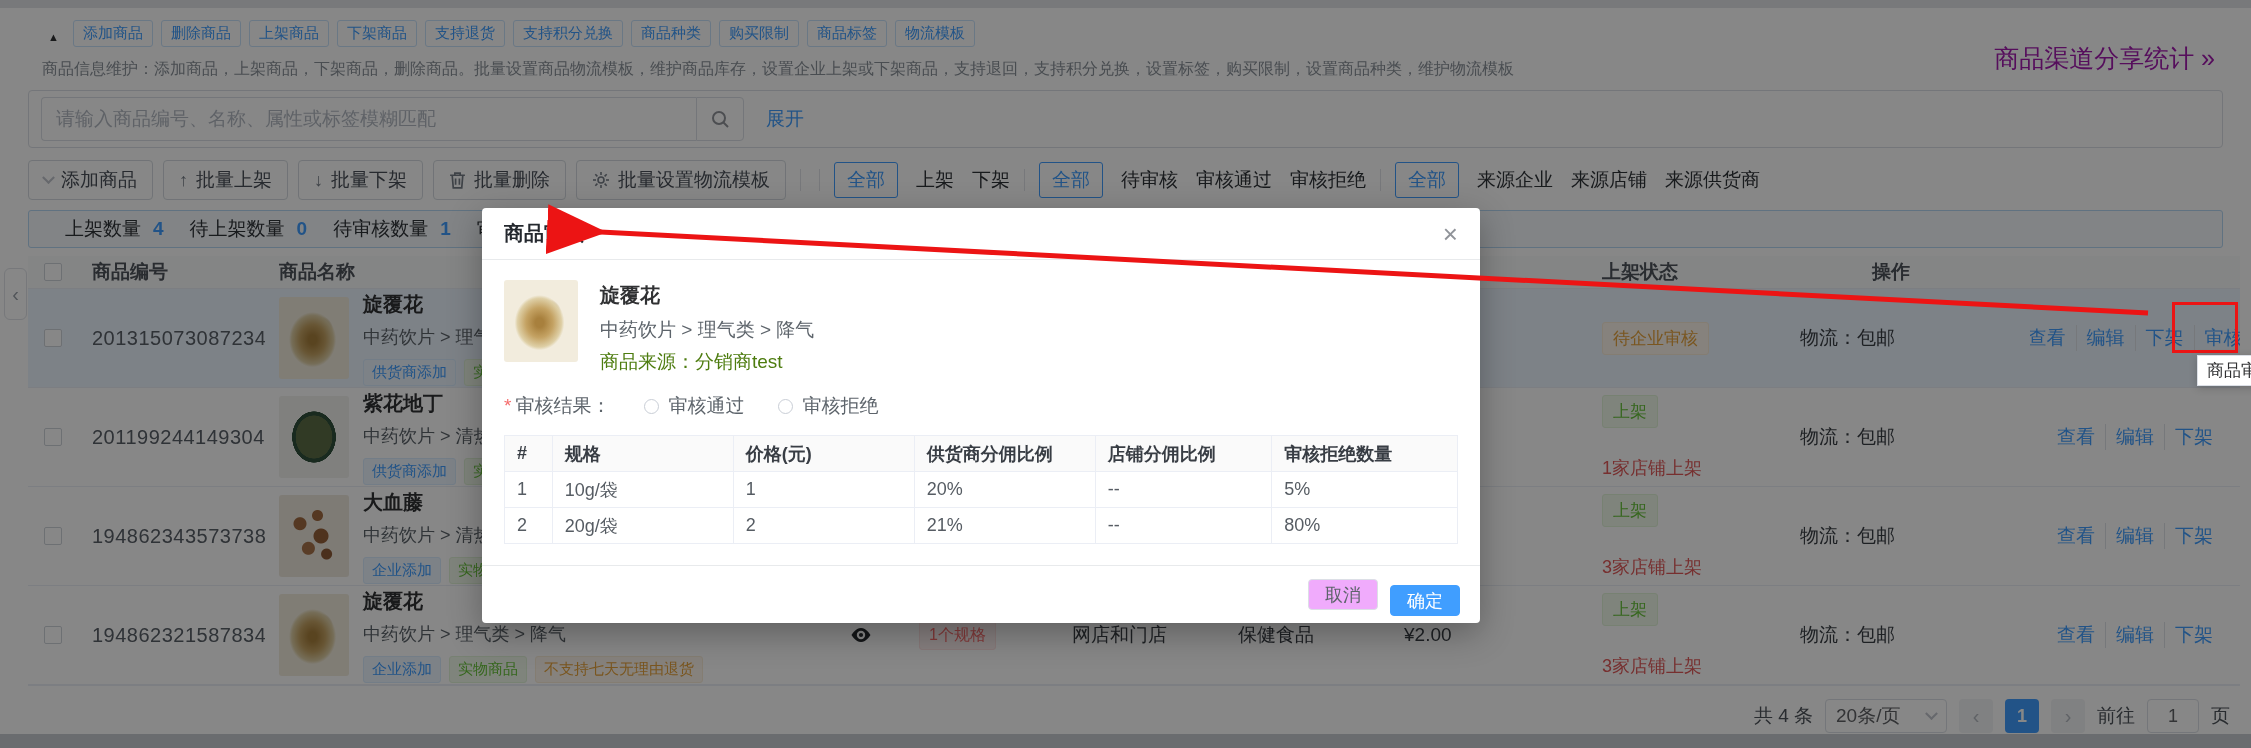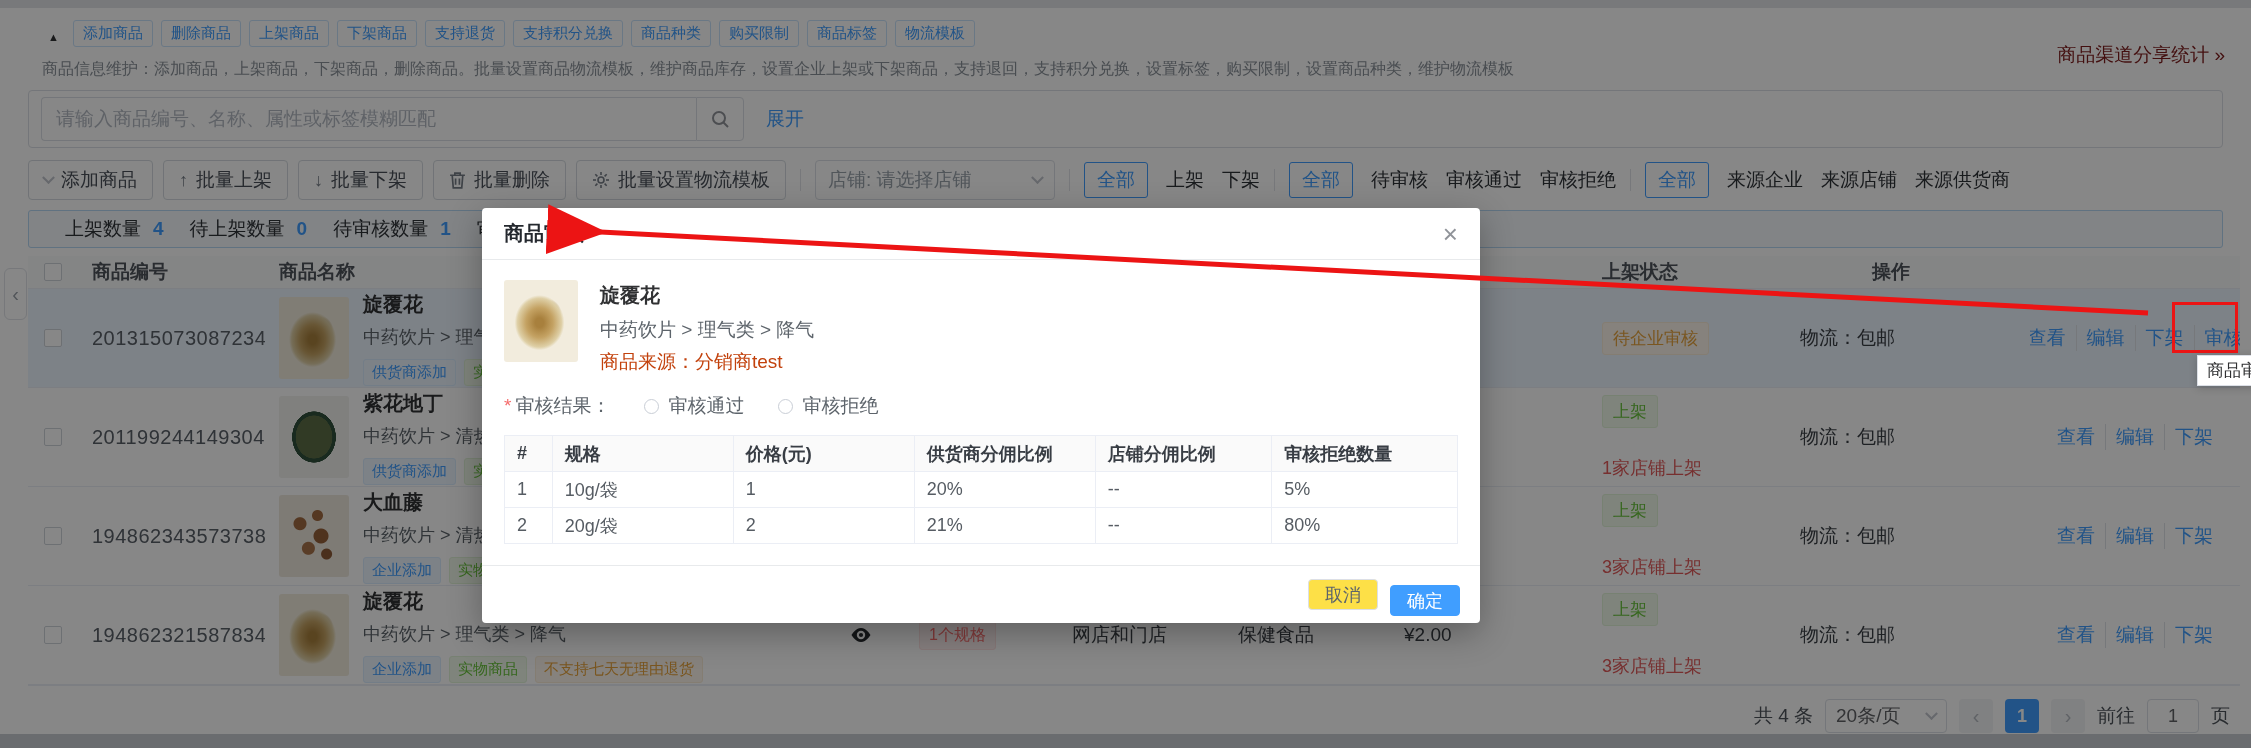--- a/index.html
+++ b/index.html
@@ -9,21 +9,21 @@
   .strip-top { position:absolute; top:0; left:0; right:0; height:8px; background:#e2e5e9; }
   .strip-bottom { position:absolute; bottom:0; left:0; right:0; height:14px; background:#c9cdd2; }
 
   
   .hdr { position:relative; padding:20px 26px 0 42px; }
   .hdr-row { display:flex; align-items:center; }
   .page-title { font-size:30px; font-weight:bold; color:#23272e; }
   .title-caret { font-size:11px; color:#303133; margin:6px 14px 0 6px; }
   .hdr-tags { display:flex; gap:8px; }
   .chip { font-size:15px; color:#409eff; border:1px solid #c9e2fb; border-radius:3px; padding:3px 9px; background:#fff; white-space:nowrap; }
-  .share-link { position:absolute; right:26px; top:42px; font-size:19px; color:#7f1d1d; cursor:pointer; }
+  .share-link { position:absolute; right:36px; top:42px; font-size:25px; color:#a21caf; cursor:pointer; }
   .subtitle { margin-top:12px; font-size:16px; color:#8a9199; }
 
   
   .search-panel { margin:10px 28px 0; height:58px; border:1px solid #dcdfe6; border-radius:4px;
                   display:flex; align-items:center; padding:0 12px; }
   .search-group { display:flex; }
   .search-input { width:655px; height:44px; border:1px solid #dcdfe6; border-right:none; border-radius:4px 0 0 4px;
                   padding:0 14px; font-size:19px; color:#606266; outline:none;
                   font-family:"Liberation Sans","DejaVu Sans",sans-serif; }
   .search-input::placeholder { color:#b4bac3; }
@@ -120,34 +120,34 @@
            box-shadow:0 10px 34px rgba(0,0,0,.3); z-index:20; }
   .m-head { height:52px; padding:0 22px; display:flex; align-items:center; justify-content:space-between;
             border-bottom:1px solid #e8eaec; }
   .m-title { font-size:20px; font-weight:bold; color:#24282e; }
   .m-close { font-size:26px; color:#909399; cursor:pointer; line-height:1; }
   .m-body { padding:20px 22px 0; }
   .m-prod { display:flex; gap:22px; }
   .m-img { width:74px; height:82px; border-radius:3px; flex-shrink:0; }
   .m-pname { font-size:20px; font-weight:bold; color:#303133; margin-top:2px; }
   .m-pcat { font-size:19px; color:#5d646b; margin-top:8px; }
-  .m-psrc { font-size:19px; color:#c2410c; margin-top:6px; }
+  .m-psrc { font-size:19px; color:#4d7c0f; margin-top:6px; }
   .m-radios { display:flex; align-items:center; margin-top:18px; font-size:19px; color:#5d646b; }
   .req { color:#f56c6c; margin-right:4px; }
   .radio { display:flex; align-items:center; gap:9px; margin-left:34px; cursor:pointer; }
   .rdot { width:15px; height:15px; border:1px solid #c9ced6; border-radius:50%; background:#fff; }
   .m-table { width:100%; border-collapse:collapse; margin-top:16px; border:1px solid #ebeef5; }
   .m-table th { background:#fafafa; font-size:18px; font-weight:bold; color:#383d44; text-align:left;
                 height:36px; padding:0 12px; border:1px solid #ebeef5; }
   .m-table td { font-size:18px; color:#565c63; height:36px; padding:0 12px; border:1px solid #ebeef5; }
   .m-foot { position:absolute; left:0; right:0; bottom:0; height:58px; border-top:1px solid #e8eaec;
             display:flex; justify-content:flex-end; align-items:center; gap:12px; padding:0 20px; }
   .mbtn { height:31px; padding:0 16px; border-radius:4px; font-size:18px; display:flex; align-items:center;
           cursor:pointer; }
-  .mbtn-cancel { background:#fde047; border:1px solid #dcdfe6; color:#5d646b; }
+  .mbtn-cancel { background:#f0abfc; border:1px solid #dcdfe6; color:#5d646b; }
   .mbtn-ok { background:#409eff; border:1px solid #409eff; color:#fff;margin-top:12px; }
 
   
   .anno-svg { position:absolute; inset:0; z-index:40; pointer-events:none; }
   .anno-box { position:absolute; left:2172px; top:302px; width:66px; height:51px; border:3px solid #ec1414; z-index:40; }
   .anno-tip { position:absolute; left:2197px; top:355px; padding:3px 9px; background:#fff; border:1px solid #dcdfe6;
               box-shadow:0 2px 8px rgba(0,0,0,.18); font-size:17px; color:#303133; white-space:nowrap; z-index:40; }
 </style>
 </head>
 <body>
@@ -218,24 +218,20 @@
             <line x1="14" y1="9" x2="17" y2="9"></line>
           <line x1="3.3" y1="3.3" x2="5.4" y2="5.4"></line>
             <line x1="12.6" y1="12.6" x2="14.7" y2="14.7"></line>
           <line x1="14.7" y1="3.3" x2="12.6" y2="5.4"></line>
             <line x1="5.4" y1="12.6" x2="3.3" y2="14.7"></line>
         </g>
       </svg>
       <span>批量设置物流模板</span>
     </div>
     <div class="vsep"></div>
-    <div class="sel">
-      <span>店铺: 请选择店铺</span>
-      <span class="chev"></span>
-    </div>
     <div class="vsep"></div>
     <div class="fgroup">
 
     <span class="fopt on">全部</span>
         <span class="fopt">上架</span>
         <span class="fopt">下架</span>
       </div>
     <div class="vsep"></div>
     <div class="fgroup">
 

